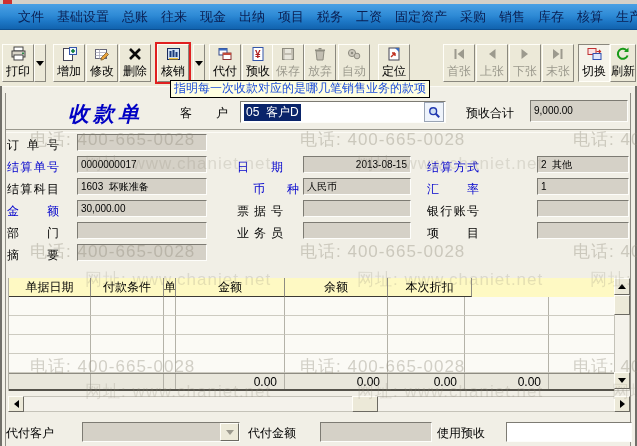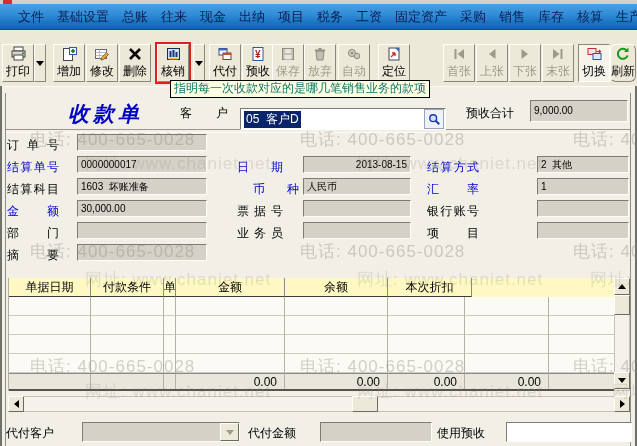--- a/index.html
+++ b/index.html
@@ -25,36 +25,36 @@
   .tbtn.disabled{color:#9c9a8e;}
   .tbtn.pressed{border-color:#8a887e #fffef8 #fffef8 #8a887e;background:#f5f3ea;}
   .tbtn.hl{box-shadow:0 0 0 2px #e02020;}
   .tarrow{position:absolute;top:44px;width:12px;height:38px;box-sizing:border-box;
     border:1px solid;border-color:#fffef8 #8a887e #8a887e #fffef8;background:#ece9d8;
     display:flex;align-items:center;justify-content:center;}
   .dtri{width:0;height:0;border-left:4px solid transparent;border-right:4px solid transparent;border-top:5px solid #000;}
 
   
   .tooltip{left:170px;top:80px;height:16px;background:#ffffe1;border:1px solid #000;
-    font-size:12px;line-height:15px;padding:0 3px;white-space:nowrap;z-index:40;color:#0f766e;}
+    font-size:12px;line-height:15px;padding:0 3px;white-space:nowrap;z-index:40;color:#1d4ed8;}
 
   
   .vline{position:absolute;background:#8f8d85;width:1px;}
   .vline.dark{background:#72706a;width:2px;}
   .groove{position:absolute;height:2px;border-top:1px solid #9a988e;border-bottom:1px solid #fcfbf6;}
 
   
   .ftitle{left:68px;top:100px;font-size:21px;font-weight:bold;font-style:italic;color:#0000c4;letter-spacing:4px;white-space:nowrap;}
   .lbl{position:absolute;font-size:12px;color:#000;white-space:nowrap;}
   .lbl.blue{color:#0000cd;}
   .jlbl{display:inline-block;text-align:justify;text-align-last:justify;}
   .field{position:absolute;height:17px;background:#d5d1c7;border:1px solid;border-color:#7d7b73 #fdfdfa #fdfdfa #7d7b73;
     box-sizing:border-box;font-size:10px;line-height:15px;padding:0 3px;color:#000;white-space:nowrap;overflow:hidden;}
   .field.white{background:#fff;}
-  .custwrap{left:240px;top:108px;width:206px;height:22px;background:#fff;border:1px solid;
+  .custwrap{left:240px;top:101px;width:206px;height:22px;background:#fff;border:1px solid;
     border-color:#7d7b73 #fdfdfa #fdfdfa #7d7b73;box-sizing:border-box;display:flex;align-items:center;}
   .custtext{flex:1;font-size:12px;padding-left:3px;white-space:nowrap;overflow:hidden;}
   .selhl{background:#0a246a;color:#fff;padding:2px 2px;}
   .magbtn{width:18px;height:18px;margin-right:1px;background:#eef3fb;border:1px solid #9aa4b4;
     display:flex;align-items:center;justify-content:center;}
 
   
   .grid{left:8px;top:278px;width:606px;height:113px;background:#fbfaf5;border-left:1px solid #b0aea4;}
   .grow{display:flex;height:19px;box-sizing:border-box;}
   .gcell{box-sizing:border-box;border-right:1px solid #b4b2a8;border-bottom:1px solid #cdcbc1;
@@ -278,21 +278,21 @@
   <div class="tbtn pressed" style="left:578px;">
     <span class="ticon">
         <svg width="17" height="16">
           <rect x="2" y="2.5" width="8" height="6" fill="#fbe3e3" stroke="#c03030"></rect>
           <rect x="7" y="7.5" width="8" height="6" fill="#e0e8fa" stroke="#3050b0"></rect>
           <path d="M10.5 5.5h4M13 4l1.5 1.5L13 7" stroke="#c03030" stroke-width="1.2" fill="none"></path>
         </svg>
       </span>
     <span>切换</span>
   </div>
-  <div class="tbtn" style="left:610px;width:26px;border-radius:6px;">
+  <div class="tbtn" style="left:610px;width:26px;">
     <span class="ticon">
         <svg width="16" height="16">
           <path d="M12.6 9.5A5 5 0 1 1 12 5" fill="none" stroke="#189a18" stroke-width="2"></path>
           <path d="M13.5 1.5v4.5H9z" fill="#189a18"></path>
         </svg>
       </span>
     <span>刷新</span>
   </div>
 
   <div class="abs tooltip">指明每一次收款对应的是哪几笔销售业务的款项</div>

